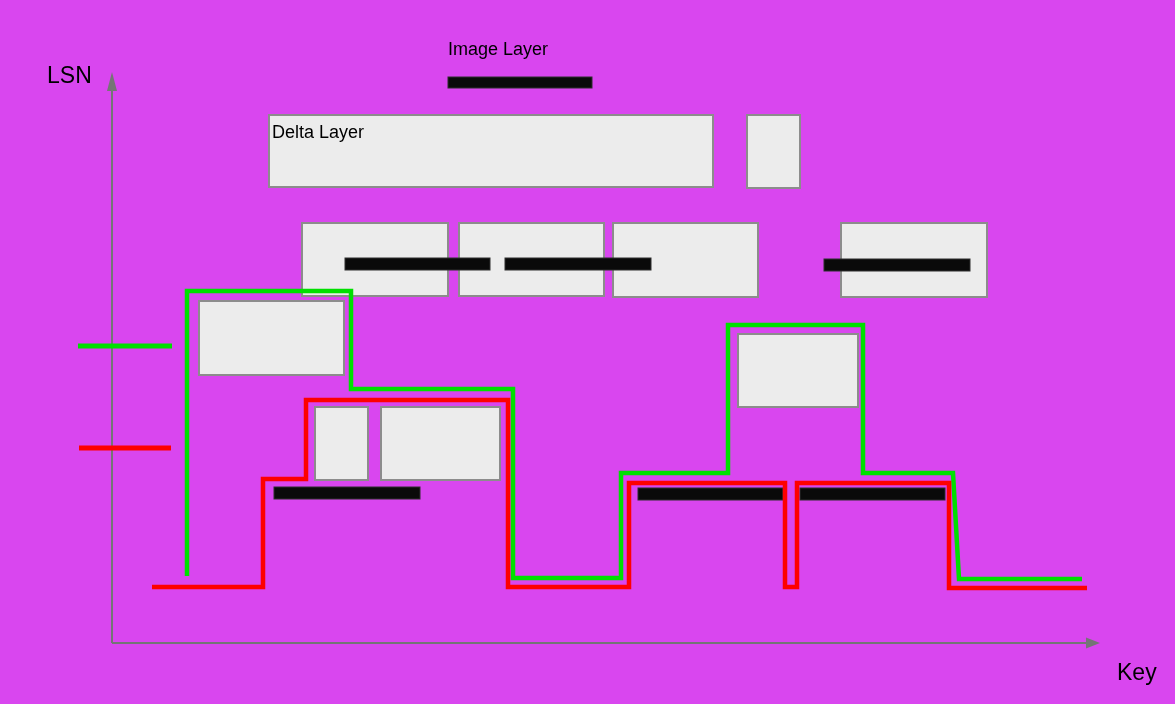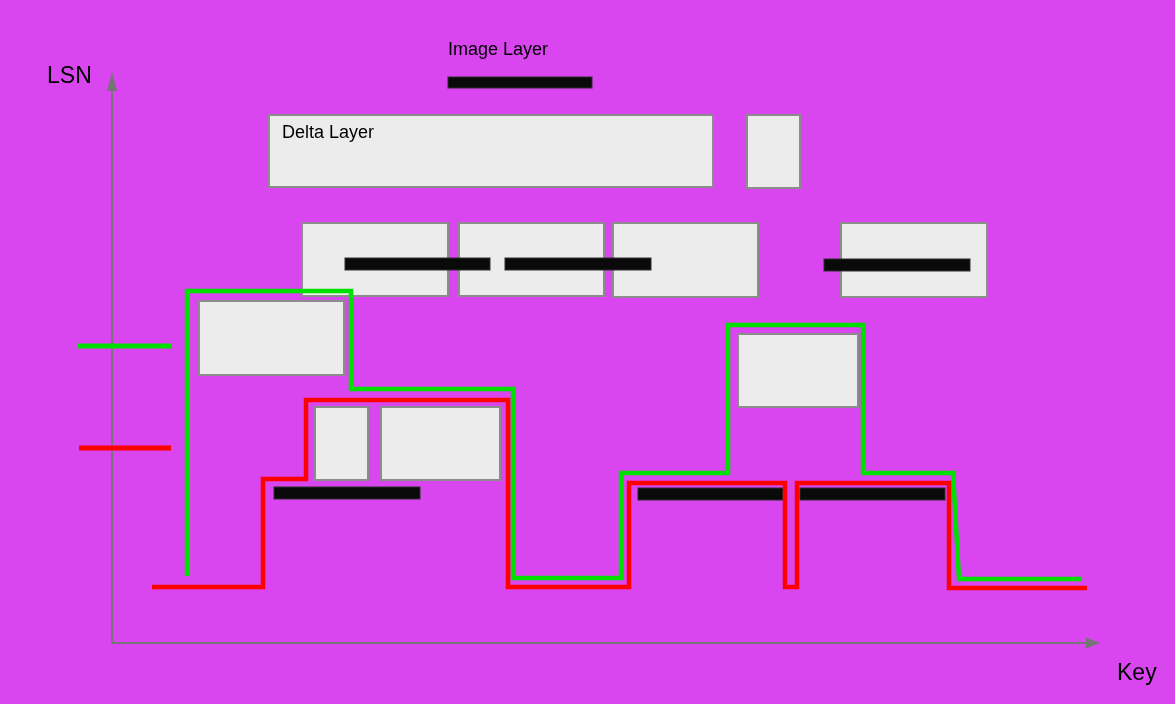--- a/index.html
+++ b/index.html
@@ -38,21 +38,21 @@
     top: 660px;
     font-size: 23px;
   }
   .label-image-layer {
     left: 448px;
     top: 40px;
     width: 144px;
     font-size: 18px;
   }
   .label-delta-layer {
-    left: 282px;
+    left: 272px;
     top: 123px;
     font-size: 18px;
   }
 </style>
 </head>
 <body>
 
 <div id="stage">
   <svg id="diagram-svg" viewBox="0 0 1175 704" xmlns="http://www.w3.org/2000/svg">
       <line x1="112" y1="86" x2="112" y2="643" stroke="#757575" stroke-width="2"></line>

